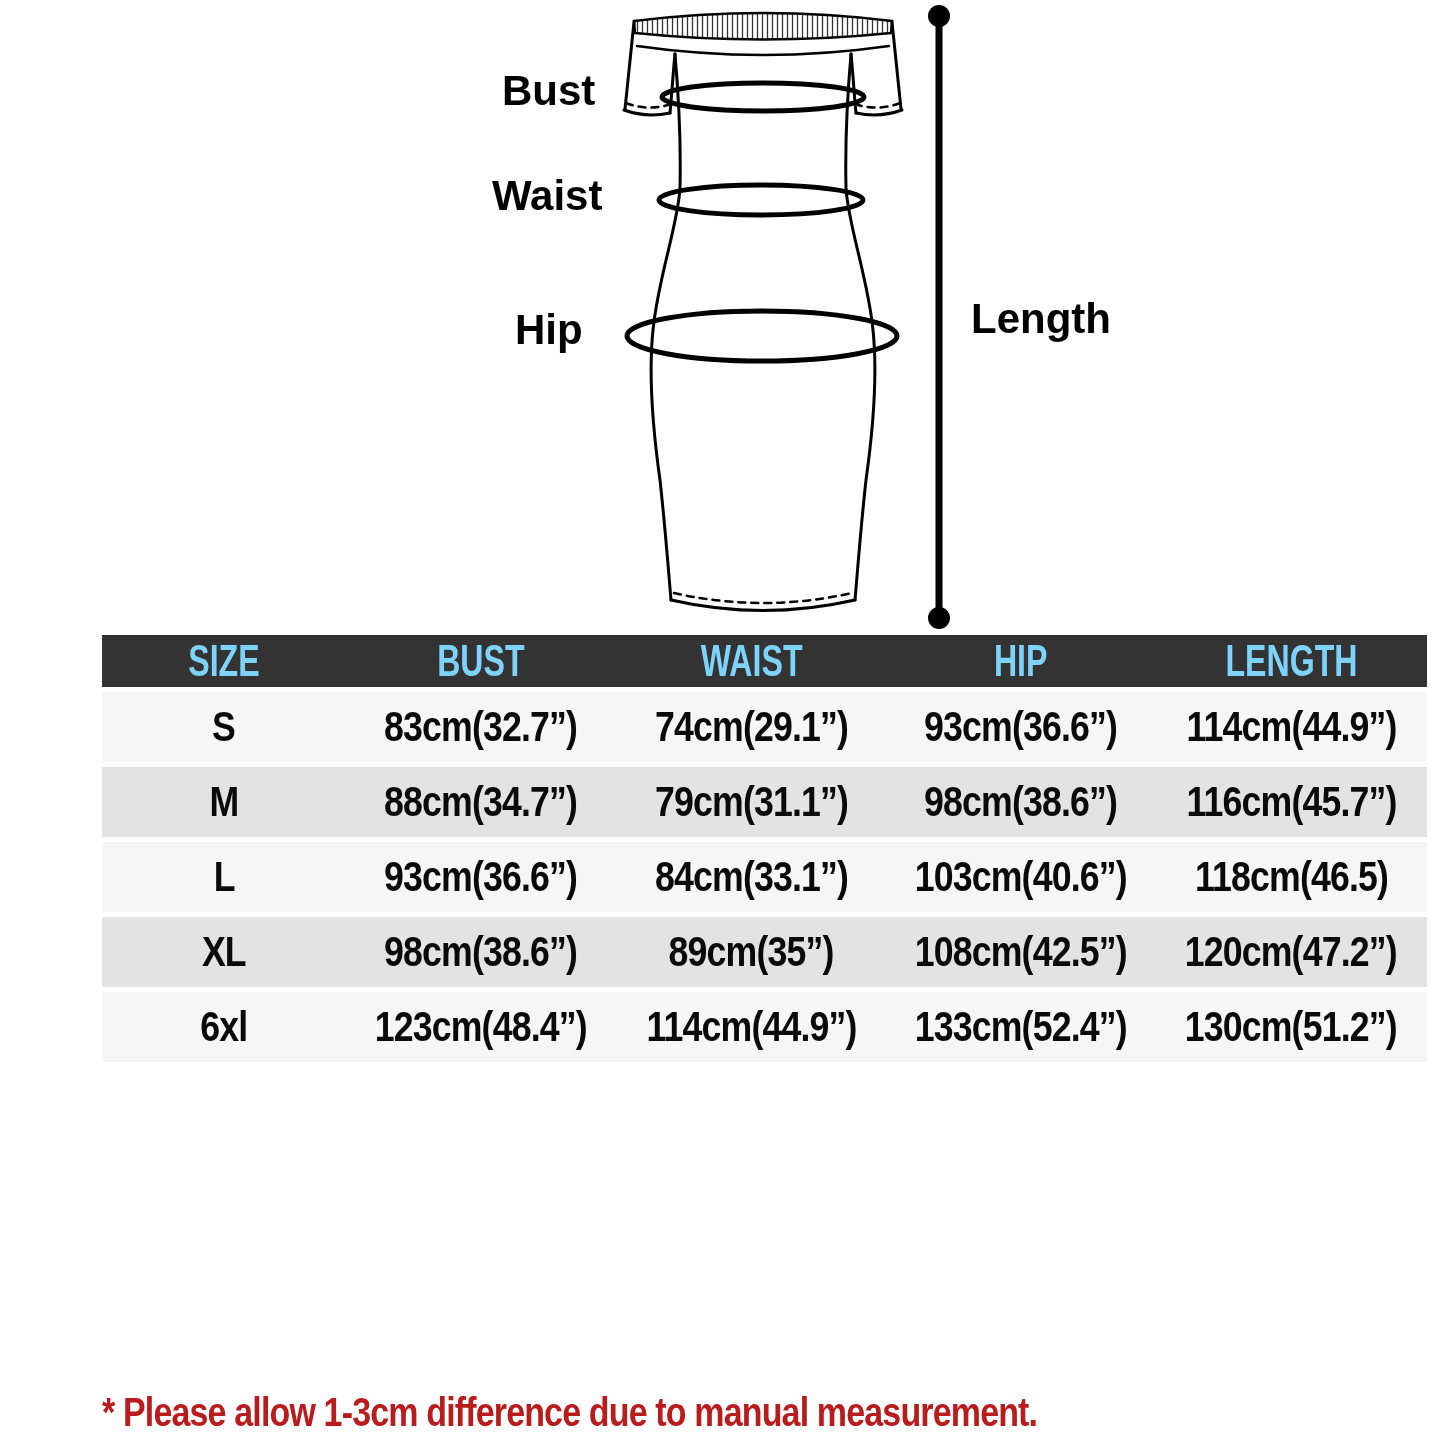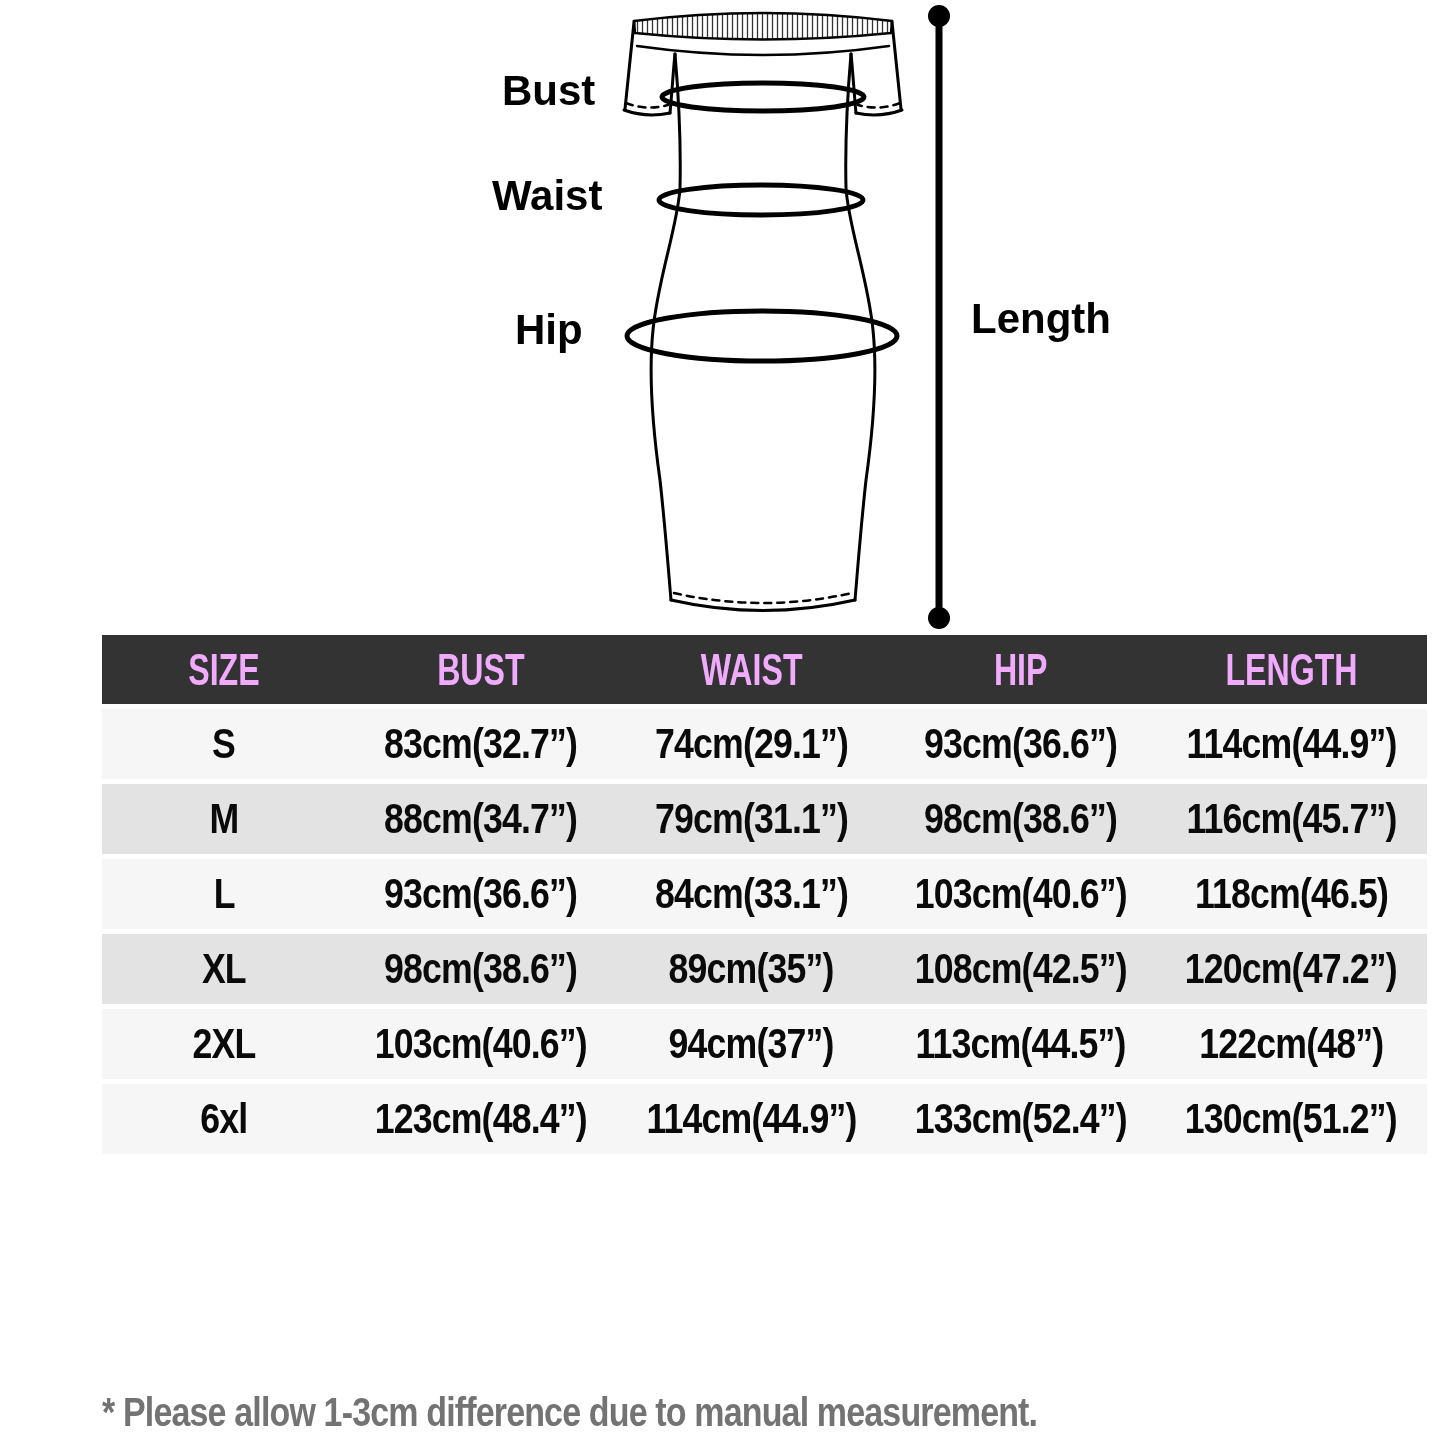--- a/index.html
+++ b/index.html
@@ -16,38 +16,38 @@
   .lbl-bust   { left:462px; top:70px; }
   .lbl-waist  { left:452px; top:175px; }
   .lbl-hip    { left:475px; top:309px; }
   .lbl-length { left:931px; top:298px; }
   
   table.size-chart {
     position:absolute; left:62px; top:630px; width:1325px;
     border-collapse:separate; border-spacing:0 5px; table-layout:fixed;
   }
   .size-chart th {
-    background:#333333; color:#f0abfc; height:69px; padding:0;
+    background:#333333; color:#7dd3fc; height:52px; padding:0;
     text-align:center; vertical-align:middle; font-weight:bold;
   }
   .size-chart td {
     height:70px; padding:0; text-align:center; vertical-align:middle;
     font-weight:bold; color:#0a0a0a; font-size:42px;
   }
   .size-chart tr.light td { background:#f6f6f6; }
   .size-chart tr.dark  td { background:#e3e3e3; }
   .cond {
     display:inline-block; transform:scale(0.85,1); transform-origin:center;
     white-space:nowrap; letter-spacing:-1px;
   }
   th .cond { transform:scale(0.73,1); font-size:44px; letter-spacing:0px; }
   
   .footnote {
     position:absolute; left:62px; top:1390px; font-weight:bold;
-    font-size:40px; color:#737373; line-height:1.1;text-align:right;
+    font-size:40px; color:#b91c1c; line-height:1.1;text-align:right;
   }
   .footnote .cond { transform:scale(0.85,1); transform-origin:left center; }
 </style>
 </head>
 <body>
 
 <div class="page">
 
   <svg class="diagram-svg" width="1445" height="640" viewBox="0 0 1445 640">
     <defs>
@@ -138,27 +138,20 @@
         <td><span class="cond">118cm(46.5)</span></td>
       </tr>
       <tr class="dark">
         <td><span class="cond">XL</span></td>
         <td><span class="cond">98cm(38.6”)</span></td>
         <td><span class="cond">89cm(35”)</span></td>
         <td><span class="cond">108cm(42.5”)</span></td>
         <td><span class="cond">120cm(47.2”)</span></td>
       </tr>
       <tr class="light">
-        <td><span class="cond">2XL</span></td>
-        <td><span class="cond">103cm(40.6”)</span></td>
-        <td><span class="cond">94cm(37”)</span></td>
-        <td><span class="cond">113cm(44.5”)</span></td>
-        <td><span class="cond">122cm(48”)</span></td>
-      </tr>
-      <tr class="light">
         <td><span class="cond">6xl</span></td>
         <td><span class="cond">123cm(48.4”)</span></td>
         <td><span class="cond">114cm(44.9”)</span></td>
         <td><span class="cond">133cm(52.4”)</span></td>
         <td><span class="cond">130cm(51.2”)</span></td>
       </tr>
     </tbody>
   </table>
 
   <div class="footnote">

